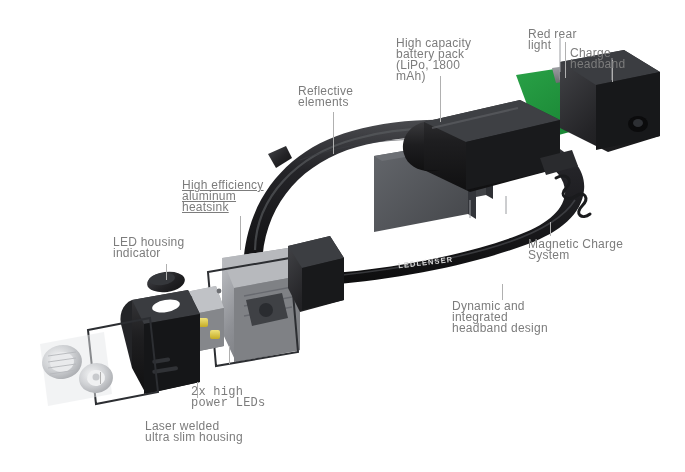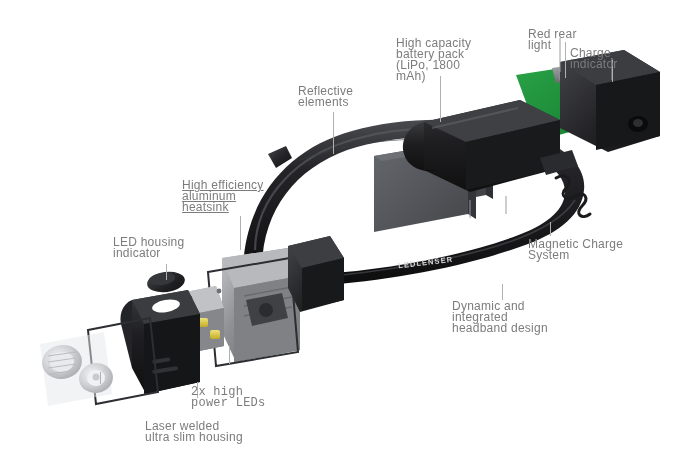--- a/index.html
+++ b/index.html
@@ -268,21 +268,21 @@
   <div class="leader v" style="left:229px;top:346px;height:18px;"></div>
   <div class="leader v" style="left:197px;top:382px;height:16px;"></div>
   <div class="leader v" style="left:100px;top:372px;height:12px;"></div>
 
   <div class="callout" style="left:396px;top:38px;width:92px;">High capacity
 battery pack
 (LiPo, 1800 mAh)</div>
 
   <div class="callout" style="left:528px;top:29px;width:74px;">Red rear light</div>
 
-  <div class="callout" style="left:570px;top:48px;width:84px;">Charge indicator</div>
+  <div class="callout" style="left:570px;top:48px;width:84px;">Charge headband</div>
 
   <div class="callout" style="left:298px;top:86px;width:70px;">Reflective
 elements</div>
 
   <div class="callout" style="left:182px;top:180px;width:92px;text-decoration:underline;">High efficiency
 aluminum
 heatsink</div>
 
   <div class="callout" style="left:113px;top:237px;width:80px;">LED housing
 indicator</div>

